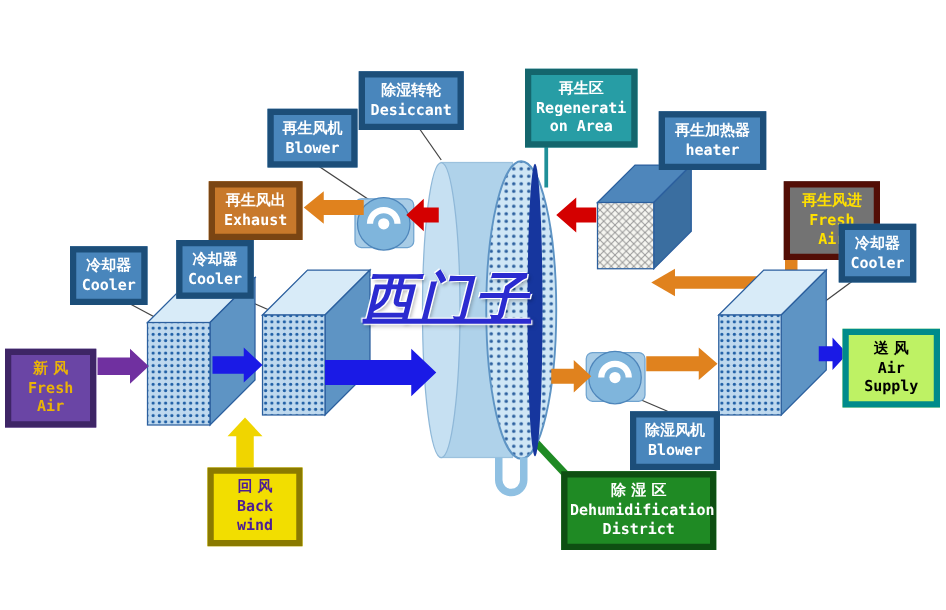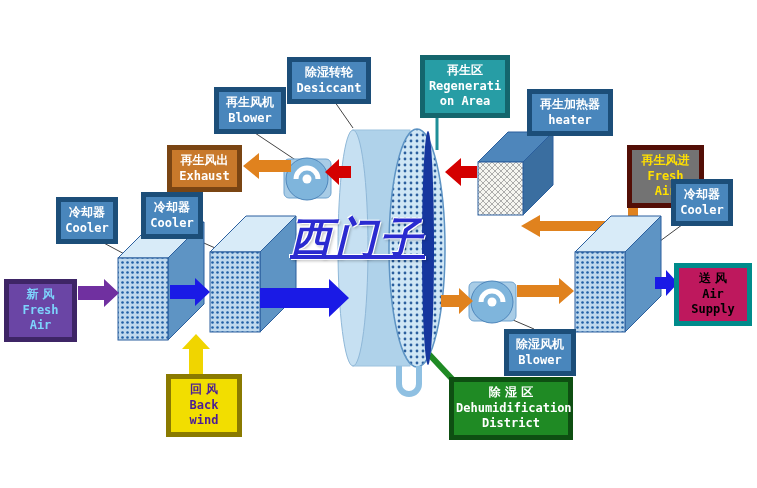--- a/index.html
+++ b/index.html
@@ -6,23 +6,23 @@
   #stage{position:relative;width:757px;height:488px;background:#ffffff;overflow:hidden;
          font-family:"DejaVu Sans",sans-serif;}
   #diagram-svg{position:absolute;left:0;top:0;}
   .box{position:absolute;box-sizing:border-box;border:5px solid #fca5a5;text-align:center;
        padding:3px 2px;font-size:12px;font-weight:bold;line-height:1.3;z-index:5;}
   .box .en{font-family:"DejaVu Sans Mono","Liberation Mono",monospace;font-size:12px;font-weight:bold;}
   .steel{background:#4986BC;border-color:#1C4E79;color:#fff;}
   .teal{background:#279DA5;border-color:#14666D;color:#fff;}
   .orange{background:#C8792B;border-color:#7A4513;color:#fff;}
   .darkred{background:#737373;border-color:#530E06;color:#FFE000;margin-left:36px;}
-  .purple{background:#6A45A5;border-color:#3E2566;color:#7dd3fc;}
+  .purple{background:#6A45A5;border-color:#3E2566;color:#eab308;}
   .yellow{background:#F2DE00;border-color:#8A7A00;color:#4c1d95;}
-  .cyan{background:#be185d;border-color:#008B8B;color:#000;}
+  .cyan{background:#bef264;border-color:#008B8B;color:#000;}
   .green{background:#1F8A24;border-color:#0E4F12;color:#fff;}
   #watermark{position:absolute;left:290px;top:210px;z-index:9;font-size:42px;font-weight:bold;
              font-style:italic;color:#2B2BD0;text-decoration:underline;letter-spacing:3px;
              text-shadow:1px 1px 0 #fff,-1px -1px 0 #fff,2px 2px 3px rgba(0,0,0,.25);}
 </style>
 </head>
 <body>
 
 <div id="stage">
 

